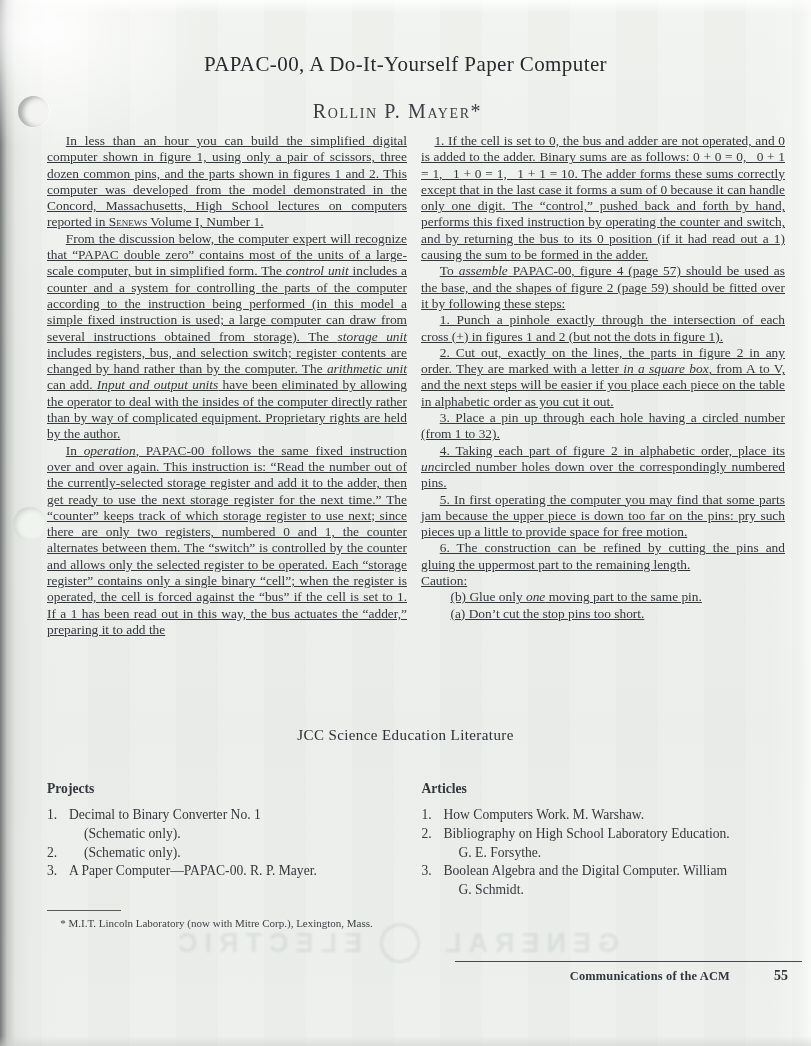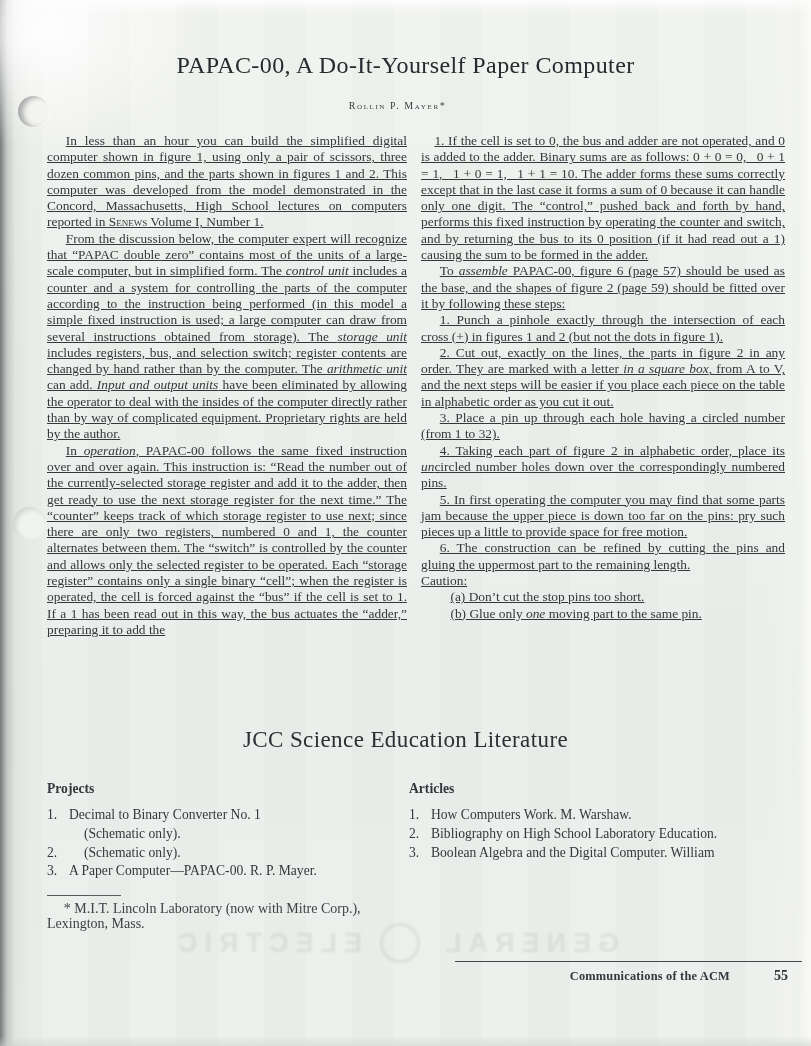--- a/index.html
+++ b/index.html
@@ -20,45 +20,45 @@
     background:linear-gradient(180deg, rgba(255,255,255,.85), rgba(255,255,255,0)); }
   .edge-bottom { position:absolute; left:0; bottom:0; right:0; height:10px; pointer-events:none;
     background:linear-gradient(0deg, rgba(205,208,203,.55), rgba(205,208,203,0)); }
   .corner-light { position:absolute; left:0; top:0; width:210px; height:150px; pointer-events:none;
     background:radial-gradient(ellipse at 20% 20%, rgba(255,255,255,.9), rgba(255,255,255,0) 70%); }
   .hole { position:absolute; border-radius:50%; background:#f3f4f2; }
   .hole-1 { left:18px; top:96px; width:31px; height:31px; box-shadow:inset 5px 1px 5px rgba(70,74,72,.42), 1px 0 2px rgba(255,255,255,.7); }
   .hole-2 { left:13px; top:507px; width:33px; height:33px; background:#f0f4ef; box-shadow:inset 3px 2px 5px rgba(125,138,128,.30); }
 
   .title { position:absolute; top:52px; left:0; right:0; text-align:center;
-    font-size:24px; letter-spacing:.4px; color:#262b30; }
+    font-size:21px; letter-spacing:.4px; color:#262b30; }
   .author { position:absolute; top:100px; left:0; right:16px; text-align:center;
-    font-variant:small-caps; letter-spacing:1.6px; font-size:10px; color:#383e44; }
+    font-variant:small-caps; letter-spacing:1.6px; font-size:20px; color:#383e44; }
 
   .columns { position:absolute; top:133px; left:47px; width:738px; display:flex; gap:14px; }
   .col { width:360px; }
   .col.rightc { width:364px; }
   .col p { margin:0; text-align:justify; font-size:13.4px; line-height:16.3px; text-indent:1.4em;text-decoration:underline; }
   .col p.cont { text-indent:1.0em; }
   .col p.noindent { text-indent:0; }
   .col p.caution-item { text-indent:0; padding-left:2.2em; text-align:left; }
   .sc { font-variant:small-caps; }
 
   .jcc-title { position:absolute; top:727px; left:0; right:0; text-align:center;
-    font-size:23px; letter-spacing:.4px; color:#2a3035; }
+    font-size:15px; letter-spacing:.4px; color:#2a3035; }
 
-  .lit-columns { position:absolute; top:781px; left:47px; width:738px; display:flex; gap:2px; }
+  .lit-columns { position:absolute; top:781px; left:47px; width:738px; display:flex; gap:15px; }
   .lit-col { width:360px; }
   .lit-col.rightc { width:364px; }
   .lit-heading { font-weight:bold; font-size:13.6px; margin:0 0 9px 0; color:#31373c; }
   .lit-item { display:flex; font-size:13.6px; line-height:18.8px; }
   .lit-item .num { flex:none; width:22px; }
   .lit-item .sub { padding-left:15px; }
 
-  .footnote-block { margin-top:14px; width:345px; font-size:14px; line-height:15.2px; color:#3c4247; }
+  .footnote-block { margin-top:29px; width:345px; font-size:11px; line-height:15.2px; color:#3c4247; }
   .footnote-rule { width:74px; border-top:1.2px solid #565b5e; margin-bottom:5px; }
   .footnote-text { text-indent:1.2em; }
 
   .footer { position:absolute; top:961px; left:455px; width:333px;
     border-top:1.6px solid #43484c; padding-top:6px;
     display:flex; justify-content:flex-end; align-items:baseline; gap:44px; padding-right:14px;
     font-weight:bold; color:#31373c; }
   .footer .journal { font-size:12.4px; letter-spacing:.2px; }
   .footer .pagenum { font-size:14px; }
 
@@ -93,30 +93,30 @@
   <div class="author">Rollin P. Mayer*</div>
 
   <div class="columns">
     <div class="col">
       <p><span>In less than an hour you can build the simplified digital computer shown in figure 1, using only a pair of scissors, three dozen common pins, and the parts shown in figures 1 and 2. This computer was developed from the model demonstrated in the Concord, Massachusetts, High School lectures on computers reported in </span><span class="sc">Senews</span><span> Volume I, Number 1.</span></p>
       <p><span>From the discussion below, the computer expert will recognize that “PAPAC double zero” contains most of the units of a large-scale computer, but in simplified form. The </span><i>control unit</i><span> includes a counter and a system for controlling the parts of the computer according to the instruction being performed (in this model a simple fixed instruction is used; a large computer can draw from several instructions obtained from storage). The </span><i>storage unit</i><span> includes registers, bus, and selection switch; register contents are changed by hand rather than by the computer. The </span><i>arithmetic unit</i><span> can add. </span><i>Input and output units</i><span> have been eliminated by allowing the operator to deal with the insides of the computer directly rather than by way of complicated equipment. Proprietary rights are held by the author.</span></p>
       <p><span>In </span><i>operation</i><span>, PAPAC-00 follows the same fixed instruction over and over again. This instruction is: “Read the number out of the currently-selected storage register and add it to the adder, then get ready to use the next storage register for the next time.” The “counter” keeps track of which storage register to use next; since there are only two registers, numbered 0 and 1, the counter alternates between them. The “switch” is controlled by the counter and allows only the selected register to be operated. Each “storage register” contains only a single binary “cell”; when the register is operated, the cell is forced against the “bus” if the cell is set to 1. If a 1 has been read out in this way, the bus actuates the “adder,” preparing it to add the</span></p>
     </div>
     <div class="col rightc">
       <p class="cont"><span>1. If the cell is set to 0, the bus and adder are not operated, and 0 is added to the adder. Binary sums are as follows: 0 + 0 = 0,  0 + 1 = 1,  1 + 0 = 1,  1 + 1 = 10. The adder forms these sums correctly except that in the last case it forms a sum of 0 because it can handle only one digit. The “control,” pushed back and forth by hand, performs this fixed instruction by operating the counter and switch, and by returning the bus to its 0 position (if it had read out a 1) causing the sum to be formed in the adder.</span></p>
-      <p><span>To </span><i>assemble</i><span> PAPAC-00, figure 6 (page 57) should be used as the base, and the shapes of figure 2 (page 59) should be fitted over it by following these steps:</span></p>
+      <p><span>To </span><i>assemble</i><span> PAPAC-00, figure 4 (page 57) should be used as the base, and the shapes of figure 2 (page 59) should be fitted over it by following these steps:</span></p>
       <p><span>1. Punch a pinhole exactly through the intersection of each cross (+) in figures 1 and 2 (but not the dots in figure 1).</span></p>
       <p><span>2. Cut out, exactly on the lines, the parts in figure 2 in any order. They are marked with a letter </span><i>in a square box</i><span>, from A to V, and the next steps will be easier if you place each piece on the table in alphabetic order as you cut it out.</span></p>
       <p><span>3. Place a pin up through each hole having a circled number (from 1 to 32).</span></p>
       <p><span>4. Taking each part of figure 2 in alphabetic order, place its </span><i>un</i><span>circled number holes down over the correspondingly numbered pins.</span></p>
       <p><span>5. In first operating the computer you may find that some parts jam because the upper piece is down too far on the pins: pry such pieces up a little to provide space for free motion.</span></p>
       <p><span>6. The construction can be refined by cutting the pins and gluing the uppermost part to the remaining length.</span></p>
       <p class="noindent"><span>Caution:</span></p>
+      <p class="caution-item"><span>(b) Glue only </span><i>one</i><span> moving part to the same pin.</span></p>
       <p class="caution-item"><span>(a) Don’t cut the stop pins too short.</span></p>
-      <p class="caution-item"><span>(b) Glue only </span><i>one</i><span> moving part to the same pin.</span></p>
     </div>
   </div>
 
   <h2 class="jcc-title" style="font-weight:normal; margin:0;">JCC Science Education Literature</h2>
 
   <div class="lit-columns">
 
     <div class="lit-col">
       <div class="lit-heading">Projects</div>
 
@@ -152,26 +152,28 @@
       <div class="lit-item">
         <span class="num">1.</span>
         <span class="itext">
           <div>How Computers Work. M. Warshaw.</div>
         </span>
       </div>
       <div class="lit-item">
         <span class="num">2.</span>
         <span class="itext">
           <div>Bibliography on High School Laboratory Education.</div>
+          <div class="sub">G. E. Forsythe.</div>
         </span>
       </div>
       <div class="lit-item">
         <span class="num">3.</span>
         <span class="itext">
           <div>Boolean Algebra and the Digital Computer. William</div>
+          <div class="sub">G. Schmidt.</div>
         </span>
       </div>
     </div>
 
   </div>
 
   <div class="footer">
     <span class="journal">Communications of the ACM</span>
     <span class="pagenum">55</span>
   </div>

